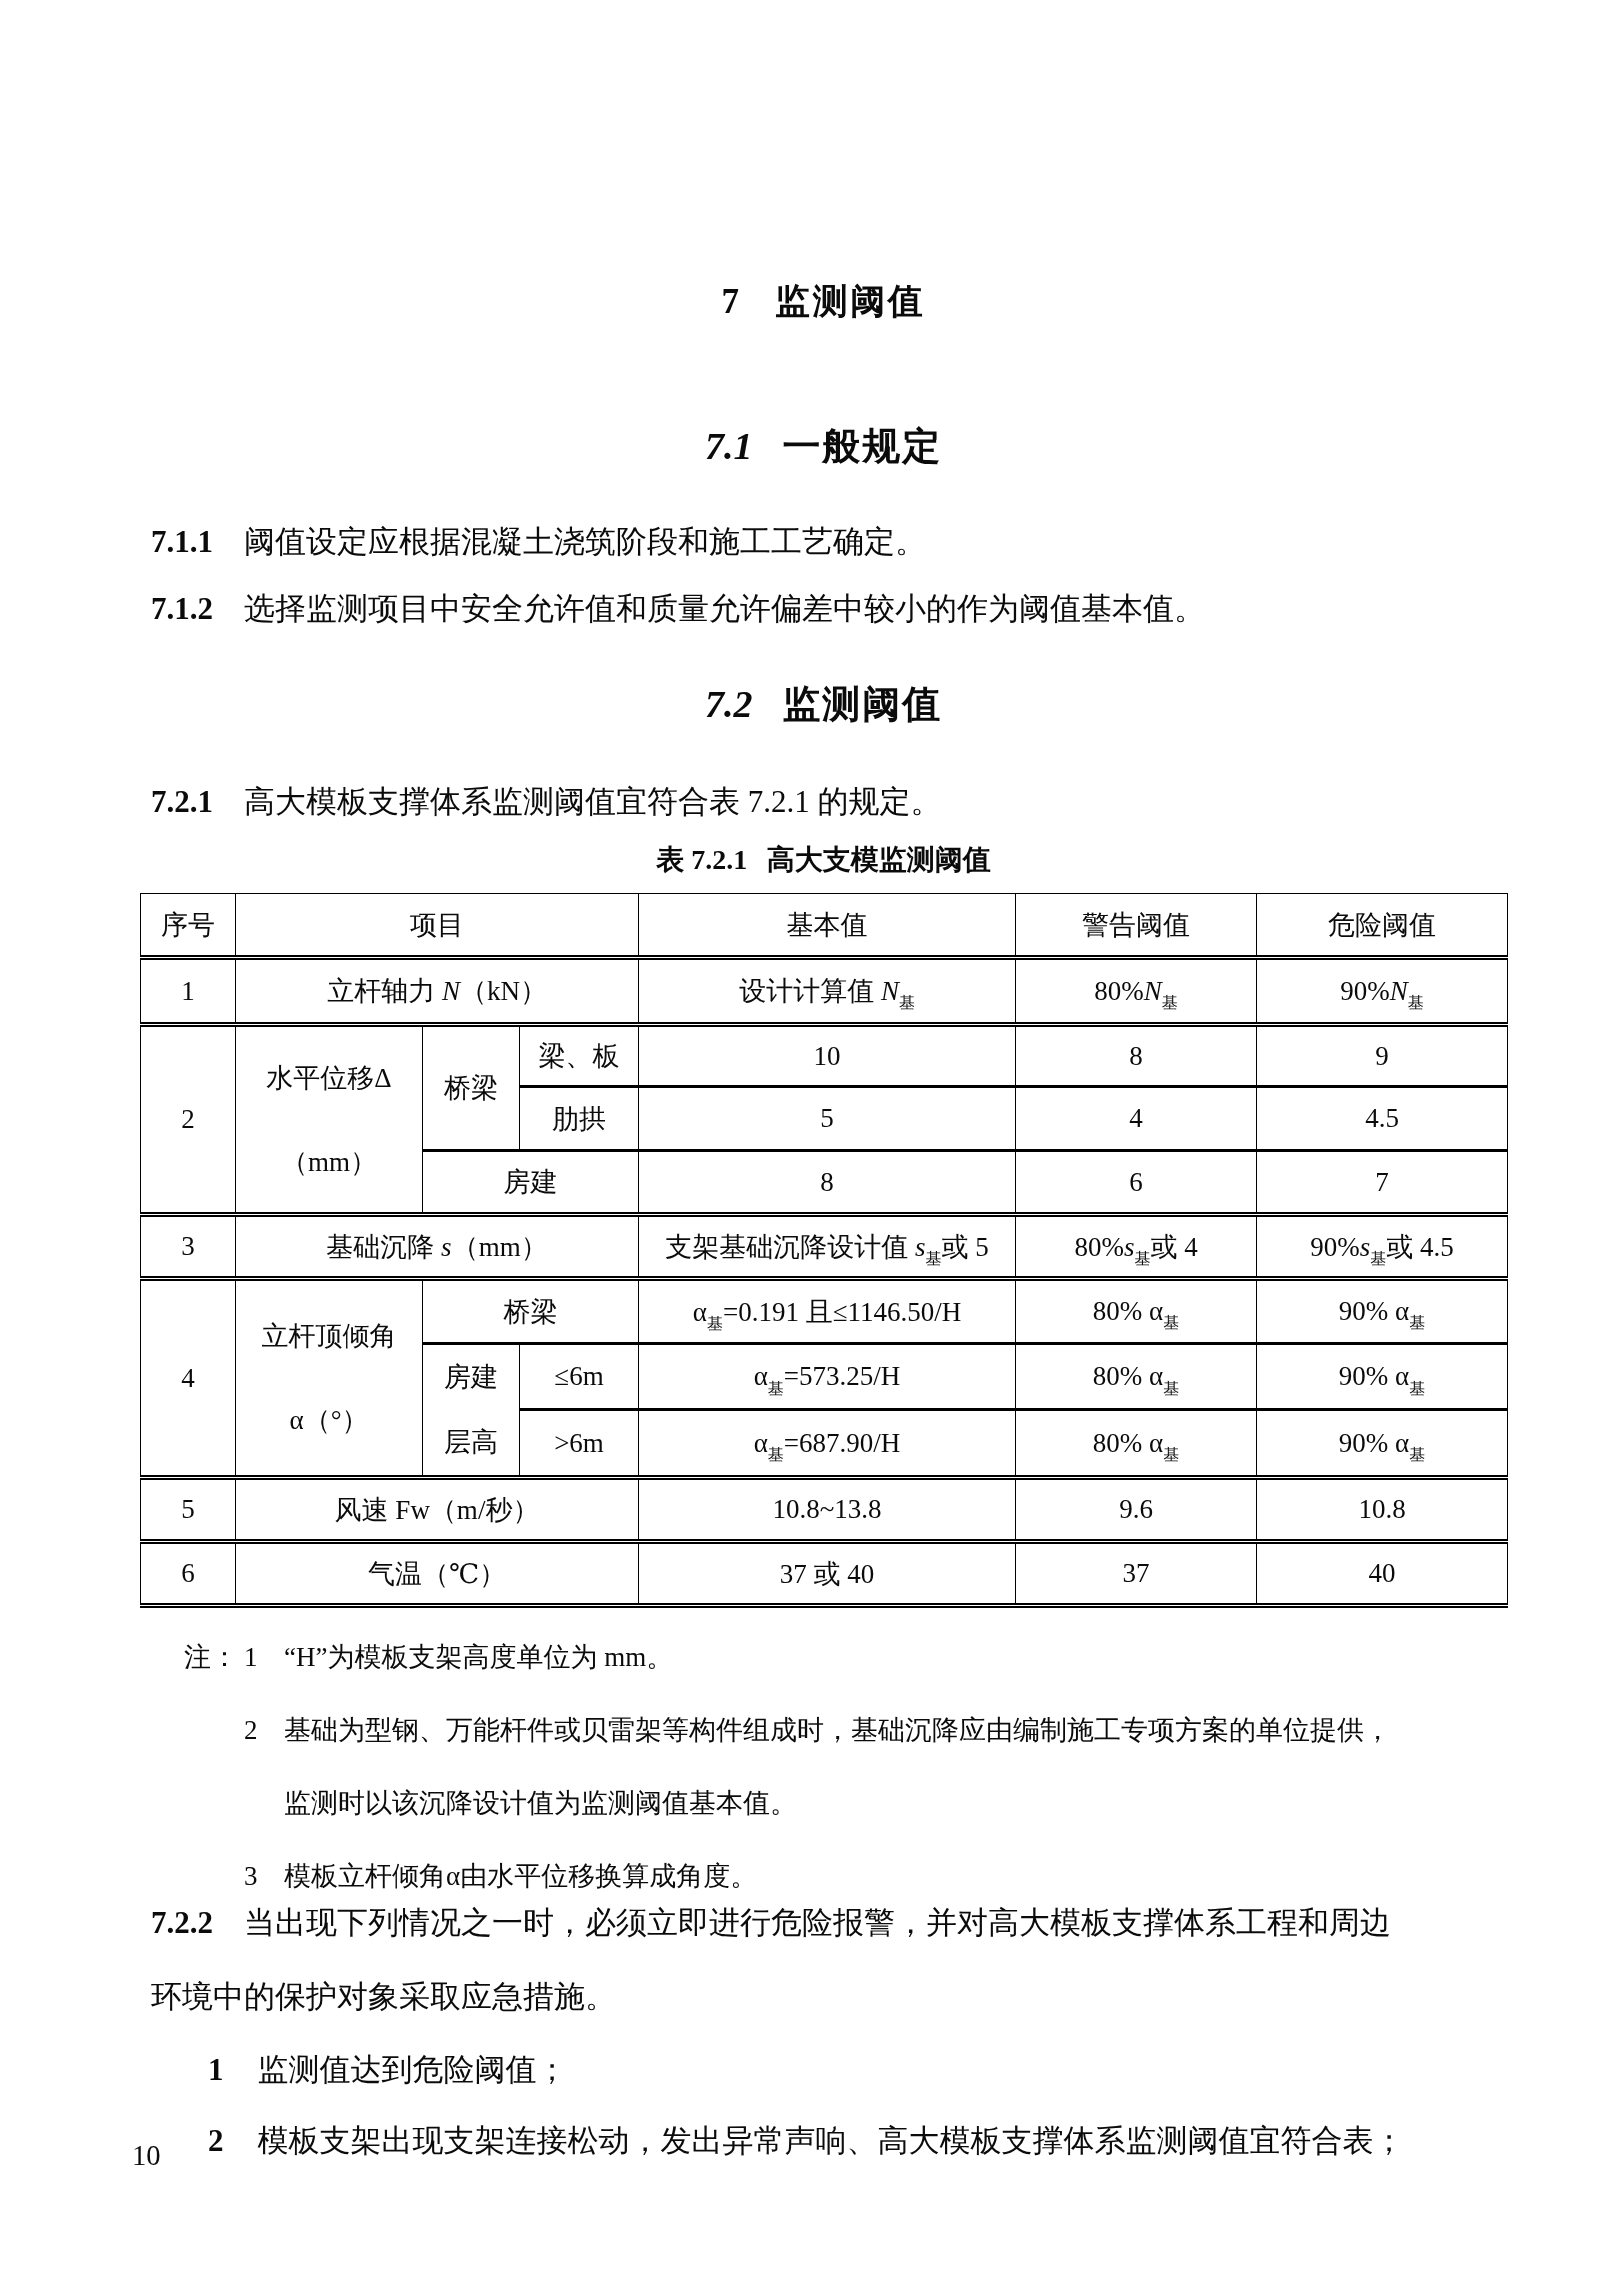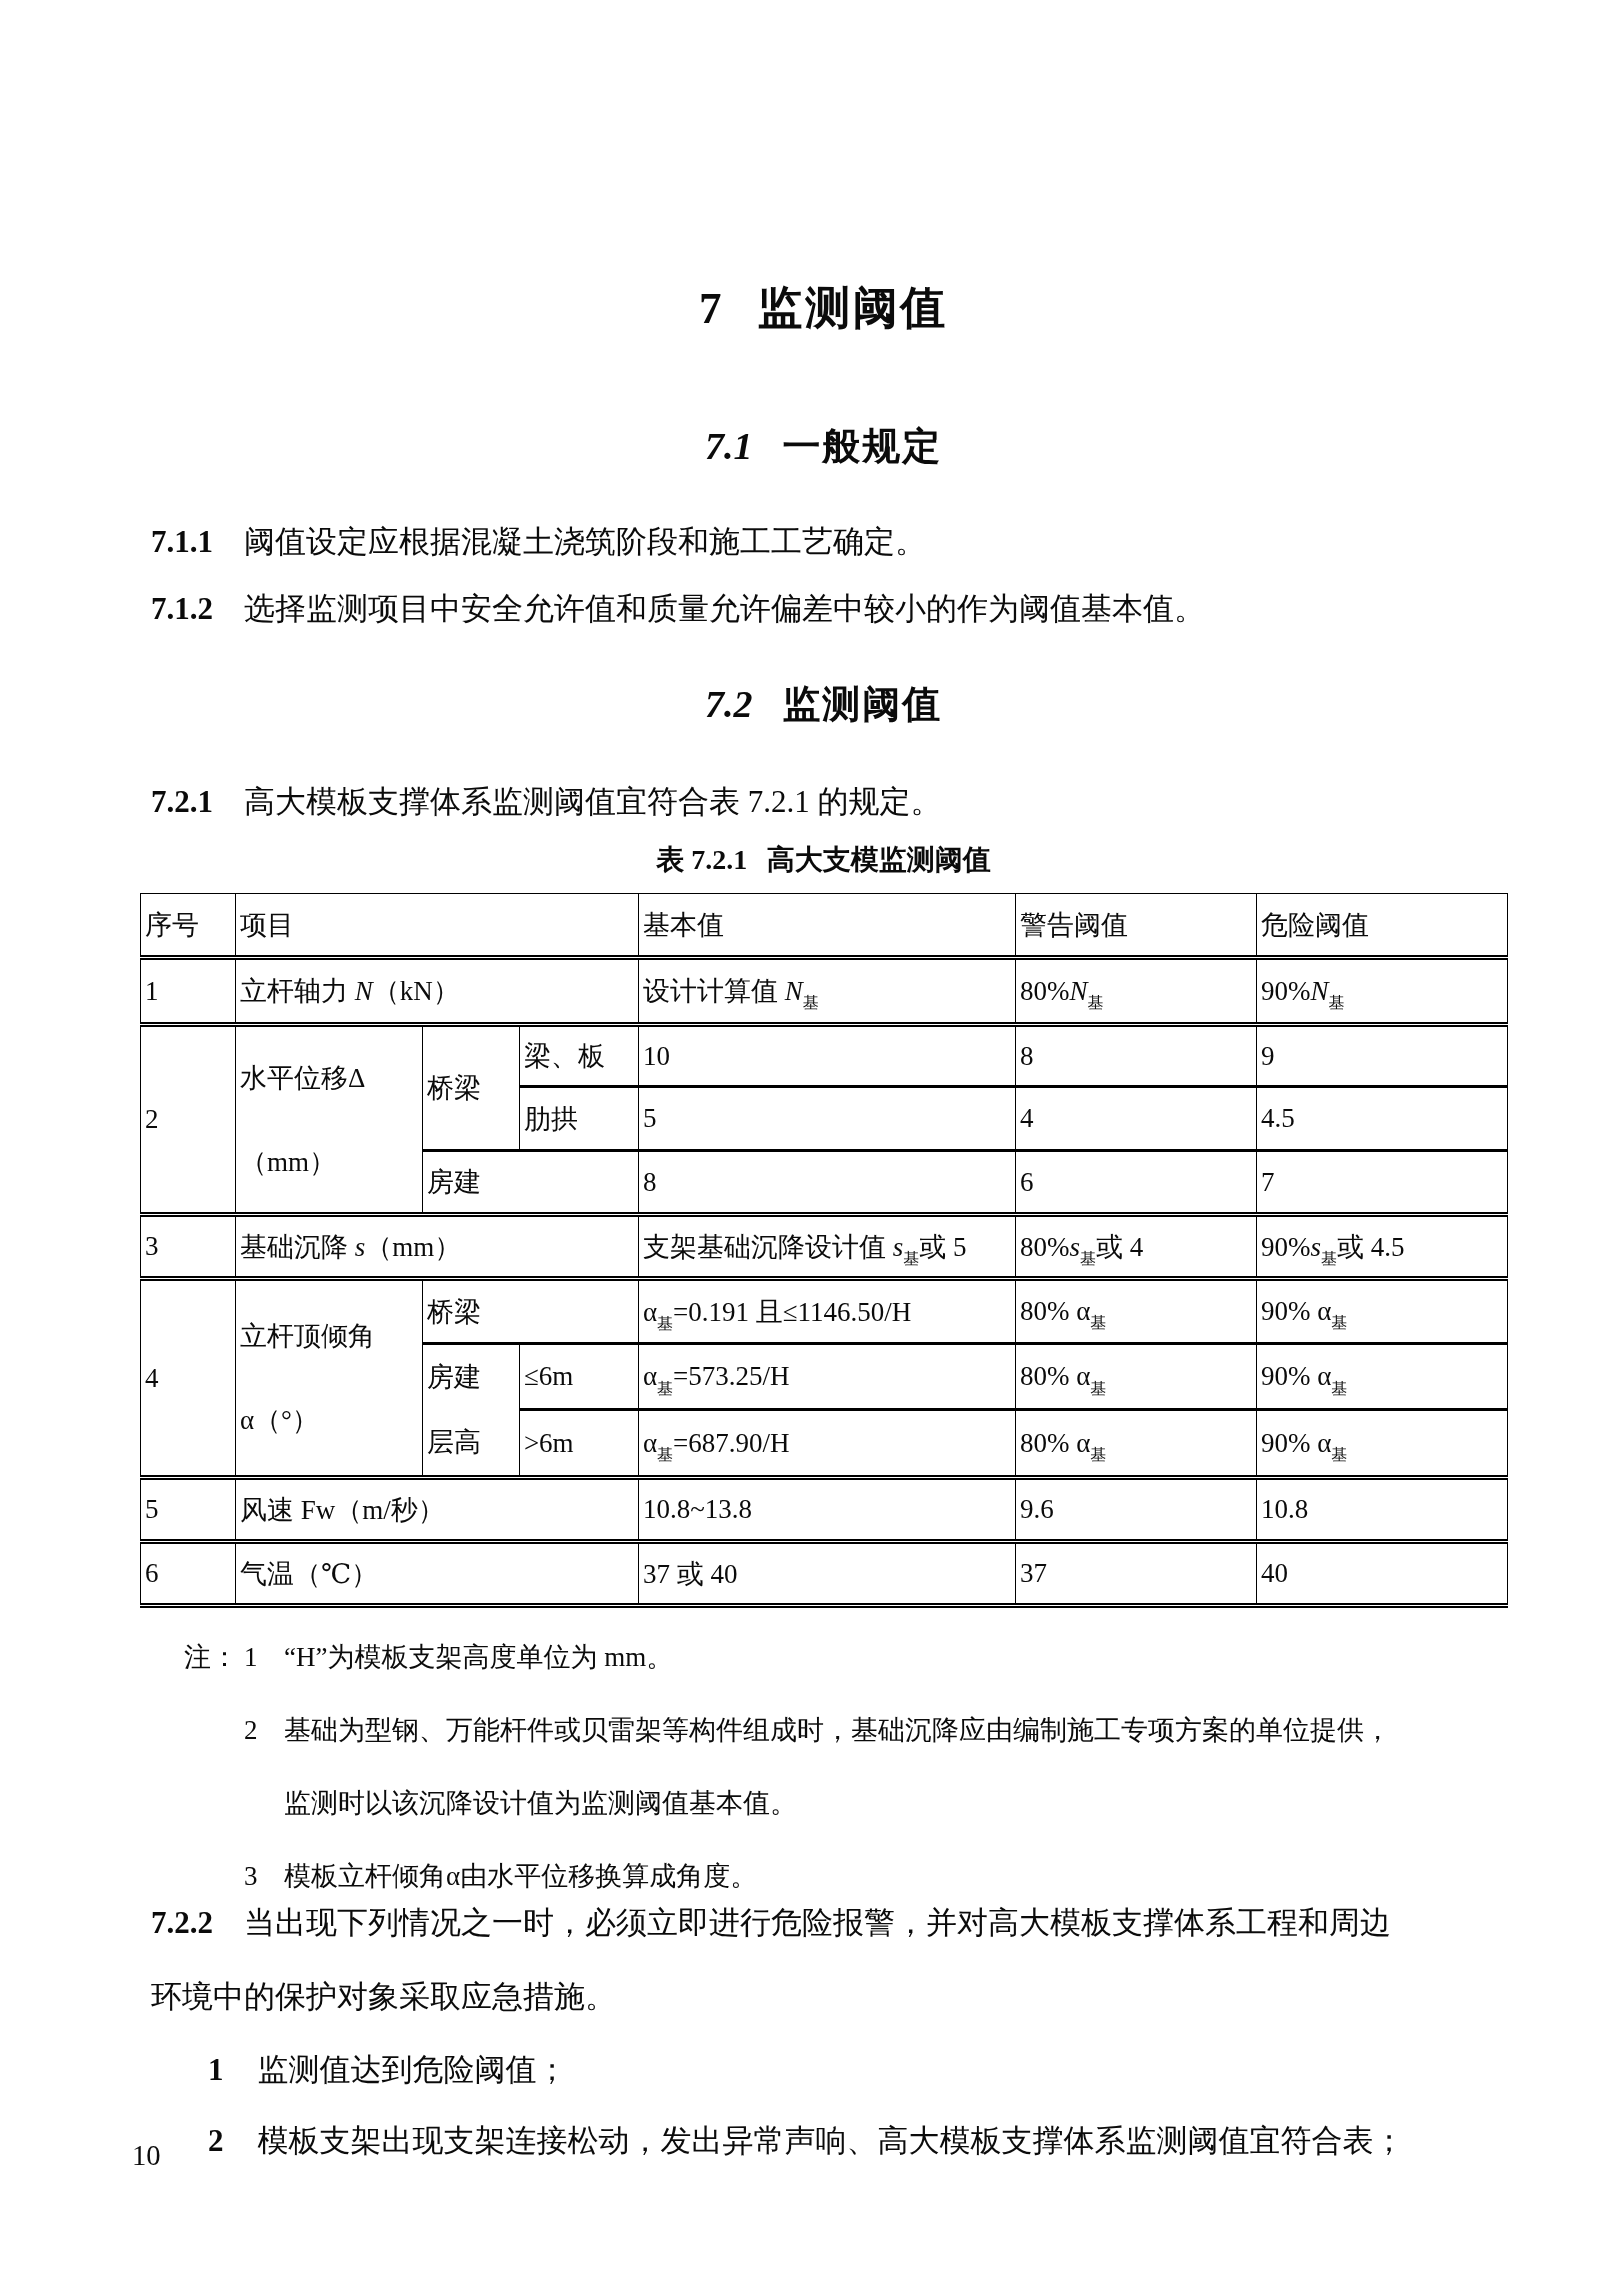--- a/index.html
+++ b/index.html
@@ -5,21 +5,21 @@
   * { margin:0; padding:0; box-sizing:border-box; }
   html, body { background:#ffffff; }
   body {
     width:1624px; height:2295px; position:relative;
     font-family:"Liberation Serif","DejaVu Serif",serif;
     color:#0b0b0b; overflow:hidden;
   }
   .abs { position:absolute; }
   .centered { left:140px; width:1367px; text-align:center; }
 
-  .chapter-title { top:278px; font-size:45px; font-weight:bold; letter-spacing:2.6px; }
+  .chapter-title { top:278px; font-size:35px; font-weight:bold; letter-spacing:2.6px; }
   .chapter-title .num { margin-right:36px; letter-spacing:0; }
 
   .section-title { font-size:38px; font-weight:bold; letter-spacing:1.9px; }
   #sec71 { top:421px; }
   #sec72 { top:679px; }
   .section-title .num { margin-right:30px; letter-spacing:0;font-style:italic; }
 
   .para { left:151px; width:1363px; font-size:31px; white-space:nowrap; }
   .para .pnum { font-weight:bold; margin-right:31px; }
   #p711 { top:521px; }
@@ -33,21 +33,21 @@
 
   table.thr {
     position:absolute; top:893px; left:140px; width:1367px;
     border-collapse:collapse; table-layout:fixed;
     font-size:27px;
     border-top:1.9px solid #000; border-left:1.9px solid #000; border-right:1.9px solid #000;
     border-bottom:5.2px double #000;
   }
   table.thr td {
     border-left:1.3px solid #000; border-right:1.3px solid #000;
-    text-align:left; vertical-align:middle; padding:0 3.9px;
+    text-align:center; vertical-align:middle; padding:0 3.9px;
   }
   tr.major > td { border-top:5.2px double #000; }
   tr.minor > td { border-top:3.2px solid #000; }
   .cell-twoline { line-height:84px; }
   .cell-stacked { line-height:65px; padding:0; }
   table.thr i { font-style:italic; }
   table.thr sub { font-size:16px; vertical-align:baseline; position:relative; top:8.4px; }
 
   .notes { left:184px; top:1639px; width:1370px; font-size:27px;font-family:Liberation Serif, serif; }
   .note-line { display:block; height:32px; margin-bottom:41px; white-space:nowrap; }

